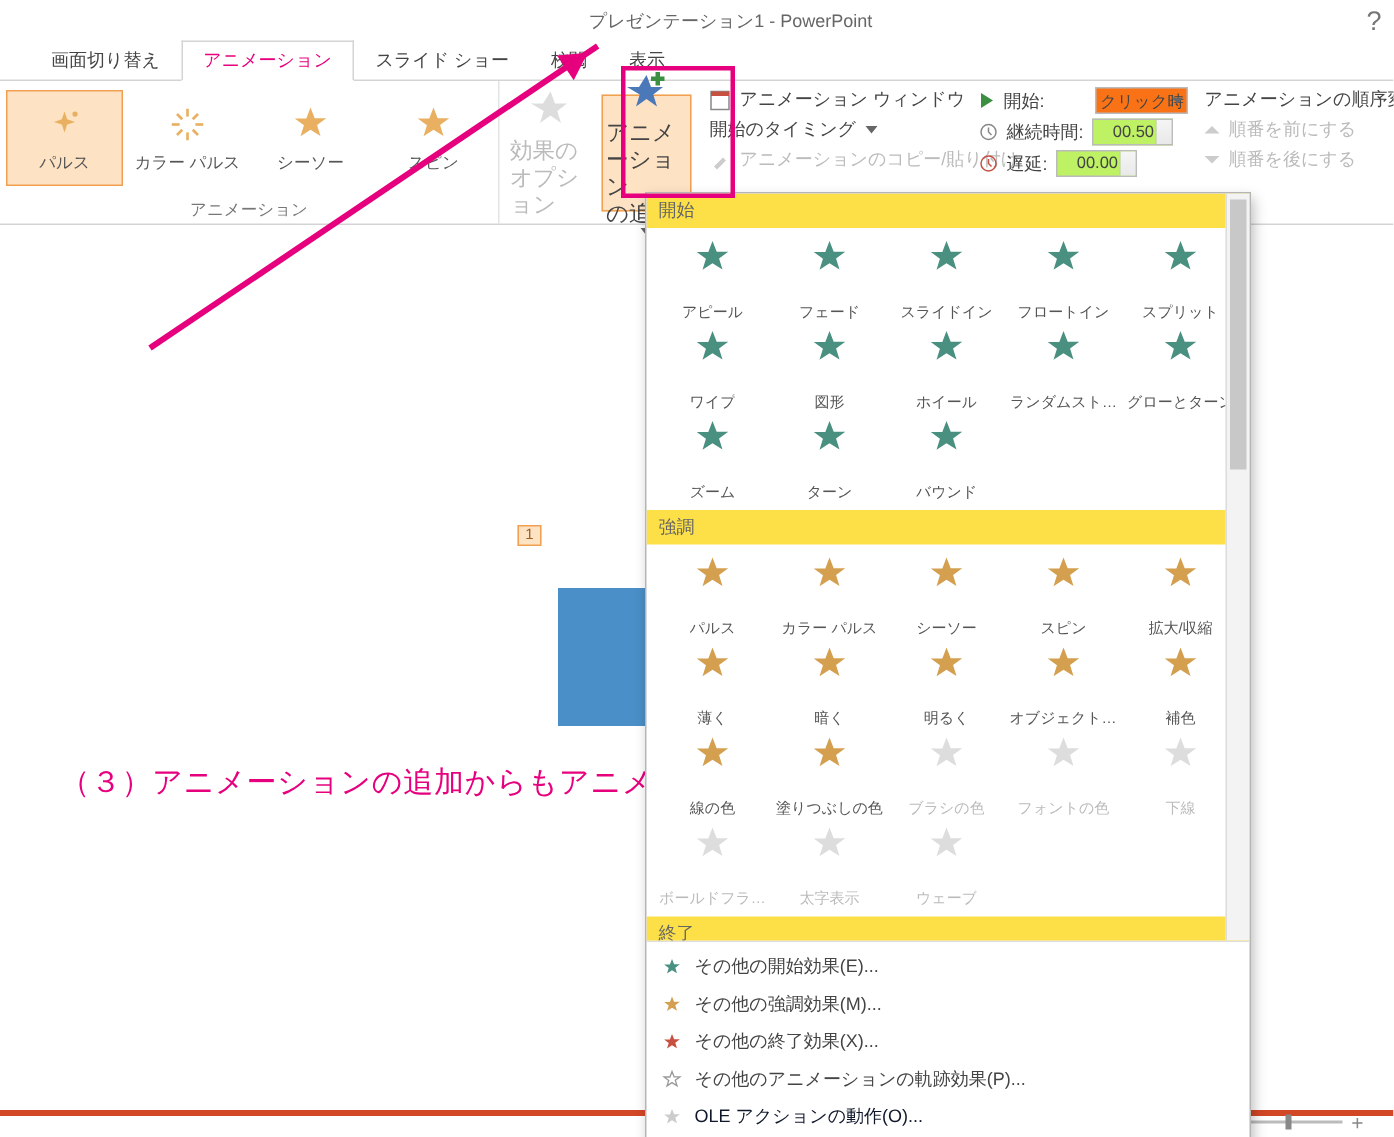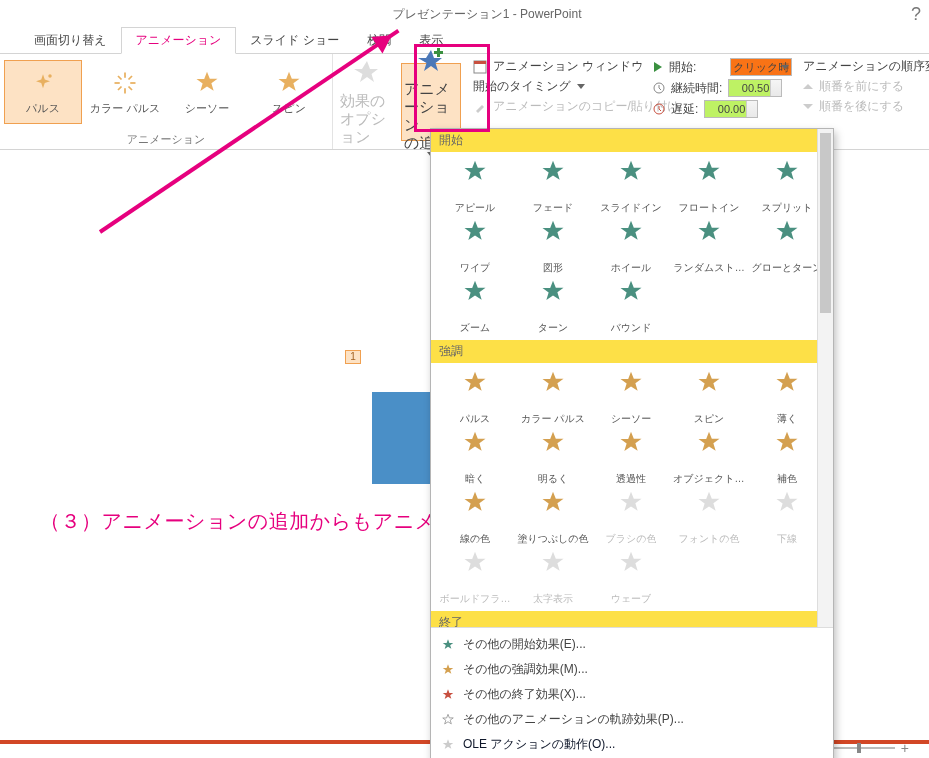--- a/index.html
+++ b/index.html
@@ -319,39 +319,39 @@
         <div class="dd-item">
           <svg class="icn" viewBox="0 0 32 32">
             <path d="M16 3l3.2 8.2H28l-7 5.2 2.6 8.4L16 20l-7.6 5 2.6-8.4-7-5.2h8.8z" fill="#d4a050"></path>
           </svg>
           <div class="lbl">スピン</div>
         </div>
         <div class="dd-item">
           <svg class="icn" viewBox="0 0 32 32">
             <path d="M16 3l3.2 8.2H28l-7 5.2 2.6 8.4L16 20l-7.6 5 2.6-8.4-7-5.2h8.8z" fill="#d4a050"></path>
           </svg>
+          <div class="lbl">拡大/収縮</div>
+        </div>
+        <div class="dd-item">
+          <svg class="icn" viewBox="0 0 32 32">
+            <path d="M16 3l3.2 8.2H28l-7 5.2 2.6 8.4L16 20l-7.6 5 2.6-8.4-7-5.2h8.8z" fill="#d4a050"></path>
+          </svg>
           <div class="lbl">薄く</div>
         </div>
         <div class="dd-item">
           <svg class="icn" viewBox="0 0 32 32">
             <path d="M16 3l3.2 8.2H28l-7 5.2 2.6 8.4L16 20l-7.6 5 2.6-8.4-7-5.2h8.8z" fill="#d4a050"></path>
           </svg>
           <div class="lbl">暗く</div>
         </div>
         <div class="dd-item">
           <svg class="icn" viewBox="0 0 32 32">
             <path d="M16 3l3.2 8.2H28l-7 5.2 2.6 8.4L16 20l-7.6 5 2.6-8.4-7-5.2h8.8z" fill="#d4a050"></path>
           </svg>
           <div class="lbl">明るく</div>
-        </div>
-        <div class="dd-item">
-          <svg class="icn" viewBox="0 0 32 32">
-            <path d="M16 3l3.2 8.2H28l-7 5.2 2.6 8.4L16 20l-7.6 5 2.6-8.4-7-5.2h8.8z" fill="#d4a050"></path>
-          </svg>
-          <div class="lbl">透過性</div>
         </div>
         <div class="dd-item">
           <svg class="icn" viewBox="0 0 32 32">
             <path d="M16 3l3.2 8.2H28l-7 5.2 2.6 8.4L16 20l-7.6 5 2.6-8.4-7-5.2h8.8z" fill="#d4a050"></path>
           </svg>
           <div class="lbl">オブジェクト …</div>
         </div>
         <div class="dd-item">
           <svg class="icn" viewBox="0 0 32 32">
             <path d="M16 3l3.2 8.2H28l-7 5.2 2.6 8.4L16 20l-7.6 5 2.6-8.4-7-5.2h8.8z" fill="#d4a050"></path>

